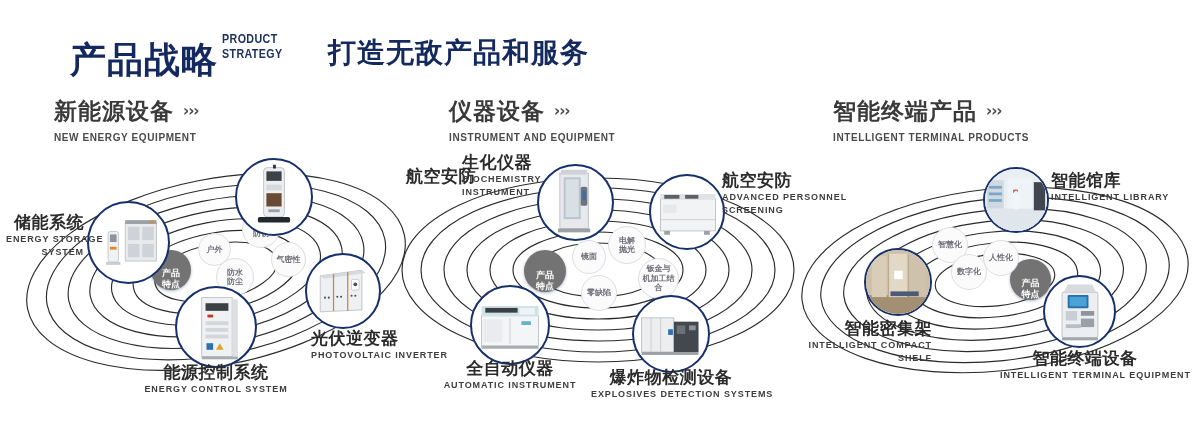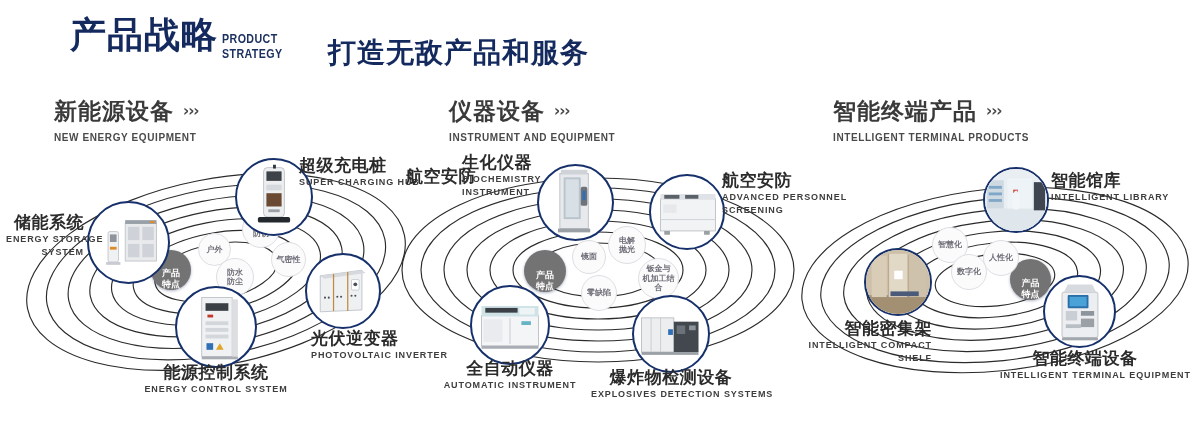--- a/index.html
+++ b/index.html
@@ -8,21 +8,21 @@
     background:#ffffff;
     font-family:"Liberation Sans","DejaVu Sans",sans-serif;
     overflow:hidden;
     position:relative;
   }
   .page{position:relative;width:1200px;height:422px;}
 
   
   .header{position:absolute;left:0;top:0;width:1200px;height:88px;}
   .title-cn{
-    position:absolute;left:70px;top:13px;
+    position:absolute;left:70px;top:38px;
     font-size:36px;font-weight:bold;color:#142a5e;
     letter-spacing:1px;line-height:44px;
     font-family:"DejaVu Sans","Liberation Sans",sans-serif;
   }
   .title-en{
     position:absolute;left:222px;top:31px;
     font-size:13px;font-weight:bold;color:#1c3160;
     line-height:15px;letter-spacing:0.5px;
     transform:scaleX(0.82);transform-origin:left top;
     font-family:"Liberation Sans",sans-serif;
@@ -180,24 +180,20 @@
     <div class="node" style="left:215px;top:8px;width:78px;height:78px;">
       <svg class="art" viewBox="0 0 78 78">
         <rect x="28" y="8" width="22" height="52" rx="4" fill="#eceef0" stroke="#b4b8be" stroke-width="0.8"></rect>
         <rect x="31" y="12" width="16" height="10" fill="#3c4248"></rect>
         <rect x="31" y="26" width="16" height="6" fill="#d5d8dc"></rect>
         <rect x="31" y="35" width="16" height="14" fill="#6b4a33"></rect>
         <rect x="33" y="52" width="12" height="3" fill="#9aa0a6"></rect>
         <rect x="22" y="60" width="34" height="6" rx="2" fill="#23282d"></rect>
         <rect x="38" y="5" width="3" height="4" fill="#2f3439"></rect>
       </svg>
-    </div>
-    <div class="nlabel" style="left:279px;top:5px;">
-      <div class="cn">超级充电桩</div>
-      <div class="en">SUPER CHARGING HUB</div>
     </div>
 
     <div class="node" style="left:285px;top:103px;width:76px;height:76px;">
       <svg class="art" viewBox="0 0 76 76">
         <polygon points="14,22 58,16 58,58 14,60" fill="#eef0f2" stroke="#b4b8be" stroke-width="0.8"></polygon>
         <polygon points="14,22 58,16 62,19 18,25" fill="#d6d9dd"></polygon>
         <line x1="28" y1="20" x2="28" y2="59" stroke="#c08a3e" stroke-width="1.3"></line>
         <line x1="43" y1="18" x2="43" y2="59" stroke="#c08a3e" stroke-width="1.3"></line>
         <rect x="47" y="26" width="8" height="11" rx="1" fill="#ffffff" stroke="#aeb2b8" stroke-width="0.6"></rect>
         <circle cx="51" cy="31" r="2" fill="#4a5058"></circle>

